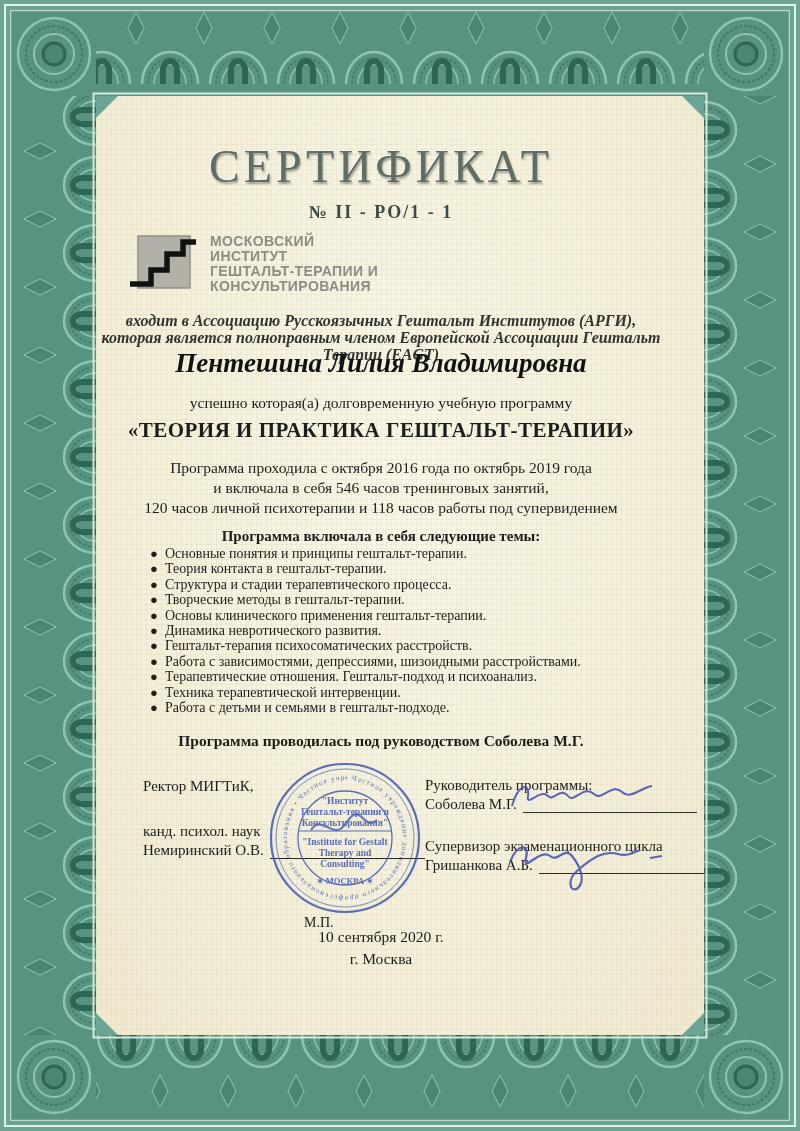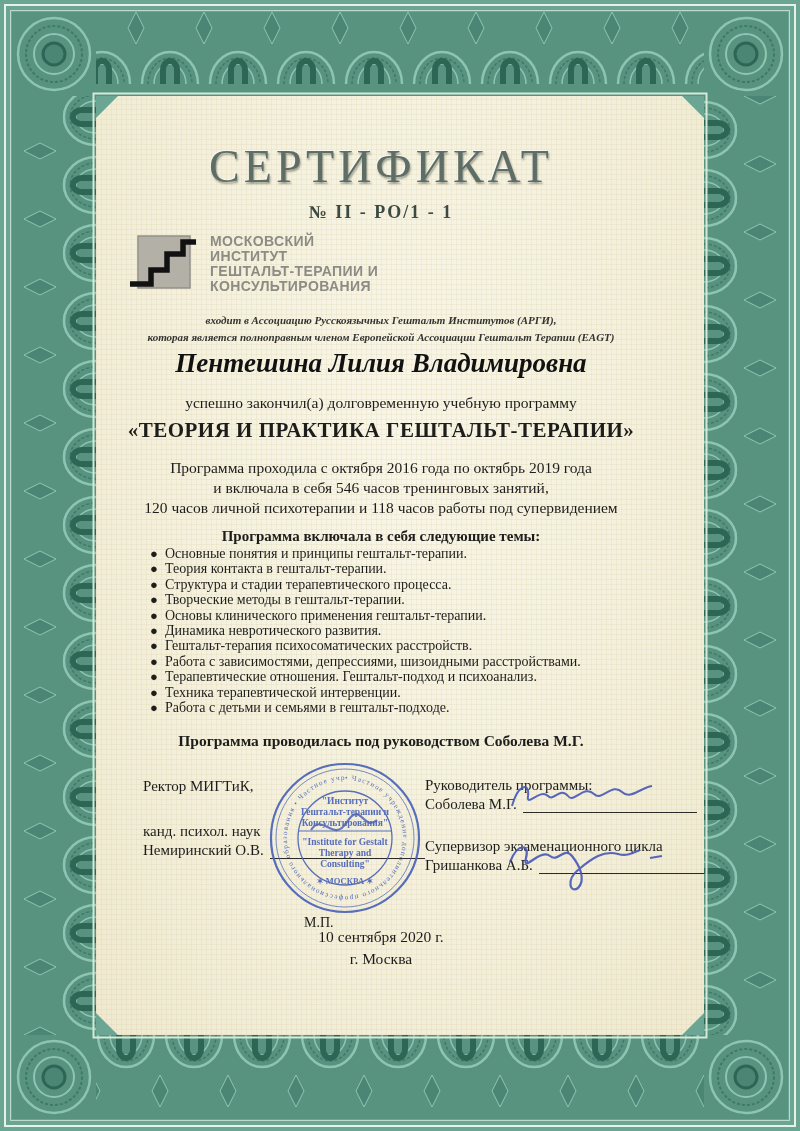--- a/index.html
+++ b/index.html
@@ -23,21 +23,21 @@
   .cert-title{
     top:44px;font-size:46px;letter-spacing:4px;color:#5e6e66;font-weight:400;
     text-shadow:1px 2px 2px rgba(50,60,52,.45), -1px -1px 0 rgba(255,255,255,.5);
     font-family:"Liberation Serif",serif;
   }
   .cert-number{top:106px;font-size:18px;font-weight:bold;color:#3c4a44;letter-spacing:2px;}
   .logo-row{top:138px;left:34px;width:420px;display:flex;align-items:flex-start;}
   .logo-box{width:66px;height:58px;flex:0 0 66px;}
   .inst-name{margin-left:14px;font-family:"Liberation Sans","DejaVu Sans",sans-serif;
     font-weight:bold;font-size:14px;line-height:15px;color:#8c8c84;letter-spacing:.4px;}
-  .membership{top:216px;font-size:11px;line-height:17px;font-weight:bold;font-style:italic;color:#33332f;}
+  .membership{top:216px;font-size:16px;line-height:17px;font-weight:bold;font-style:italic;color:#33332f;}
   .recipient{top:252px;font-size:27px;font-weight:bold;font-style:italic;color:#111;}
   .completion{top:298px;font-size:15.5px;}
   .prog-title{top:322px;font-size:21px;font-weight:bold;letter-spacing:.5px;}
   .details{top:362px;font-size:15.5px;line-height:20px;}
   .topics-header{top:432px;font-size:15px;font-weight:bold;}
   .topics{top:450px;left:52px;width:530px;text-align:left;font-size:14px;}
   .topics .t-item{position:relative;padding-left:17px;line-height:15.4px;}
   .topics .bullet{position:absolute;left:2px;top:0;font-size:13px;}
   .supervision{top:636px;font-size:15.5px;font-weight:bold;}
   .sig{font-size:15px;}
@@ -129,21 +129,21 @@
       <div>КОНСУЛЬТИРОВАНИЯ</div>
     </div>
   </div>
 
   <div class="abs ctr membership">
     <div>входит в Ассоциацию Русскоязычных Гештальт Институтов (АРГИ),</div>
     <div>которая является полноправным членом Европейской Ассоциации Гештальт Терапии  (EAGT)</div>
   </div>
 
   <div class="abs ctr recipient">Пентешина Лилия Владимировна</div>
-  <div class="abs ctr completion">успешно закончил(а) долговременную учебную программу</div>
+  <div class="abs ctr completion">успешно которая(а) долговременную учебную программу</div>
   <div class="abs ctr prog-title">«ТЕОРИЯ И ПРАКТИКА ГЕШТАЛЬТ-ТЕРАПИИ»</div>
 
   <div class="abs ctr details">
     <div>Программа проходила с  октября 2016 года по октябрь 2019 года</div>
     <div>и включала в себя 546 часов тренинговых занятий,</div>
     <div>120 часов личной психотерапии и 118 часов работы под супервидением</div>
   </div>
 
   <div class="abs ctr topics-header">Программа включала в себя следующие темы:</div>
 

